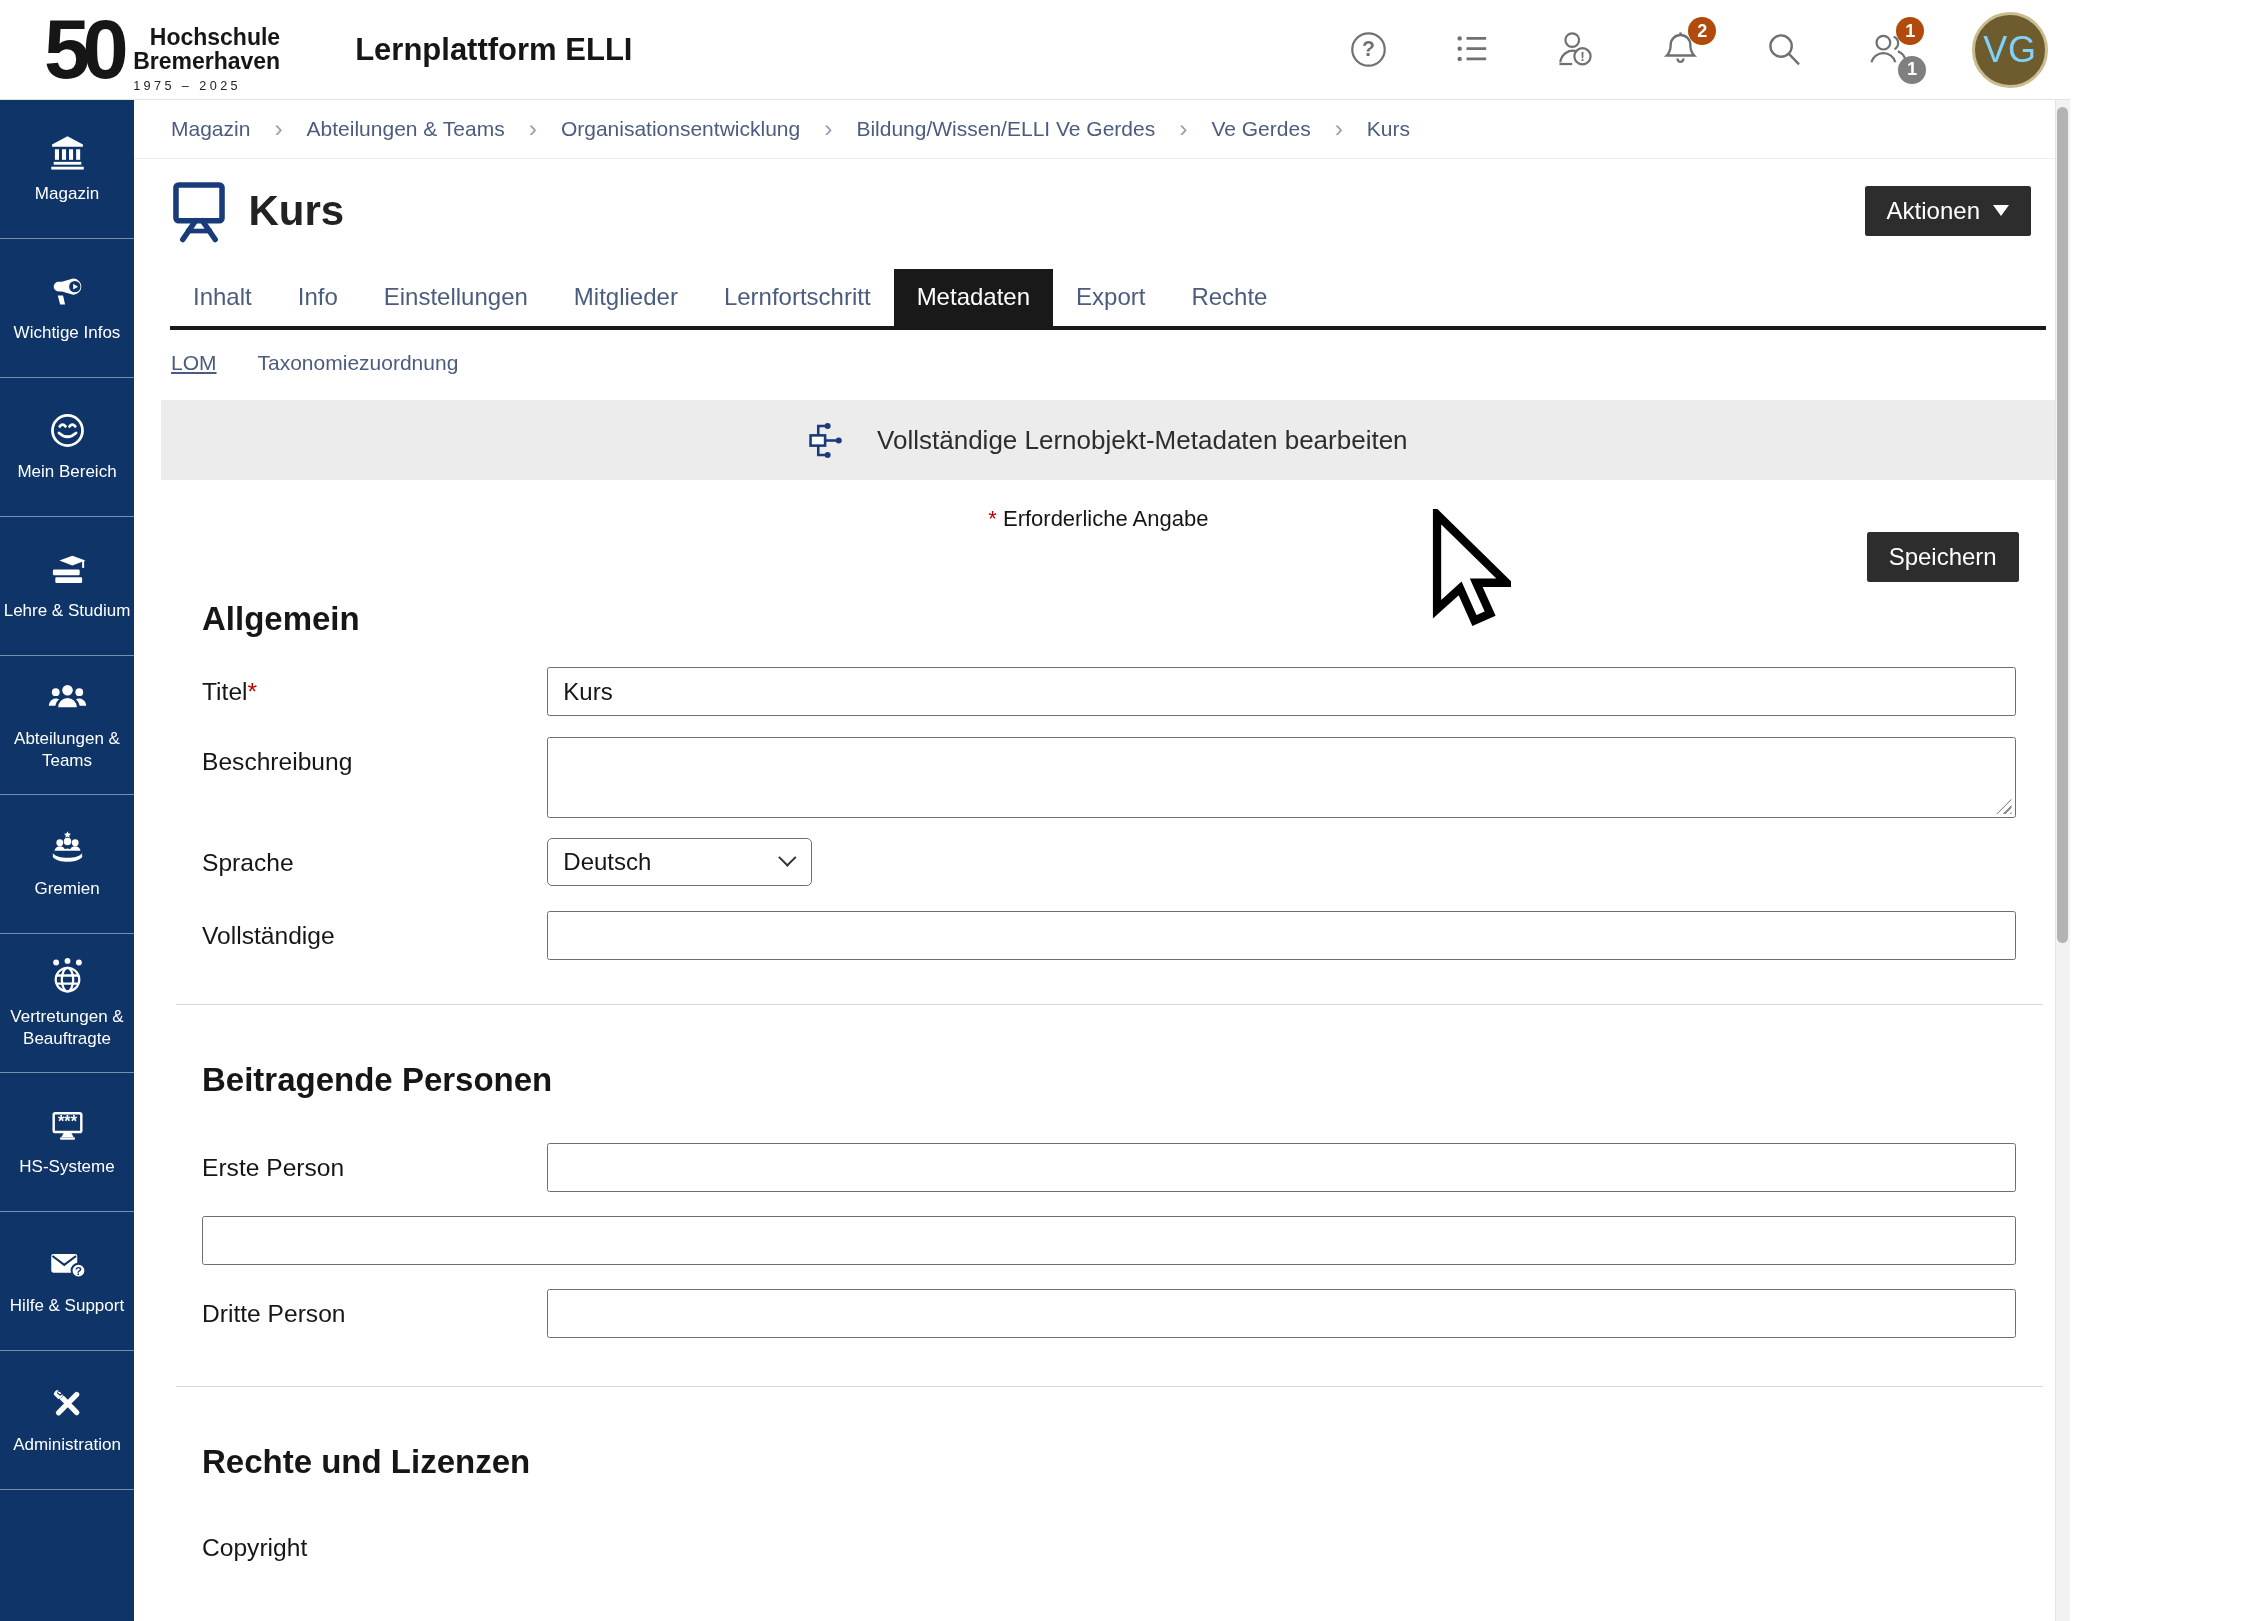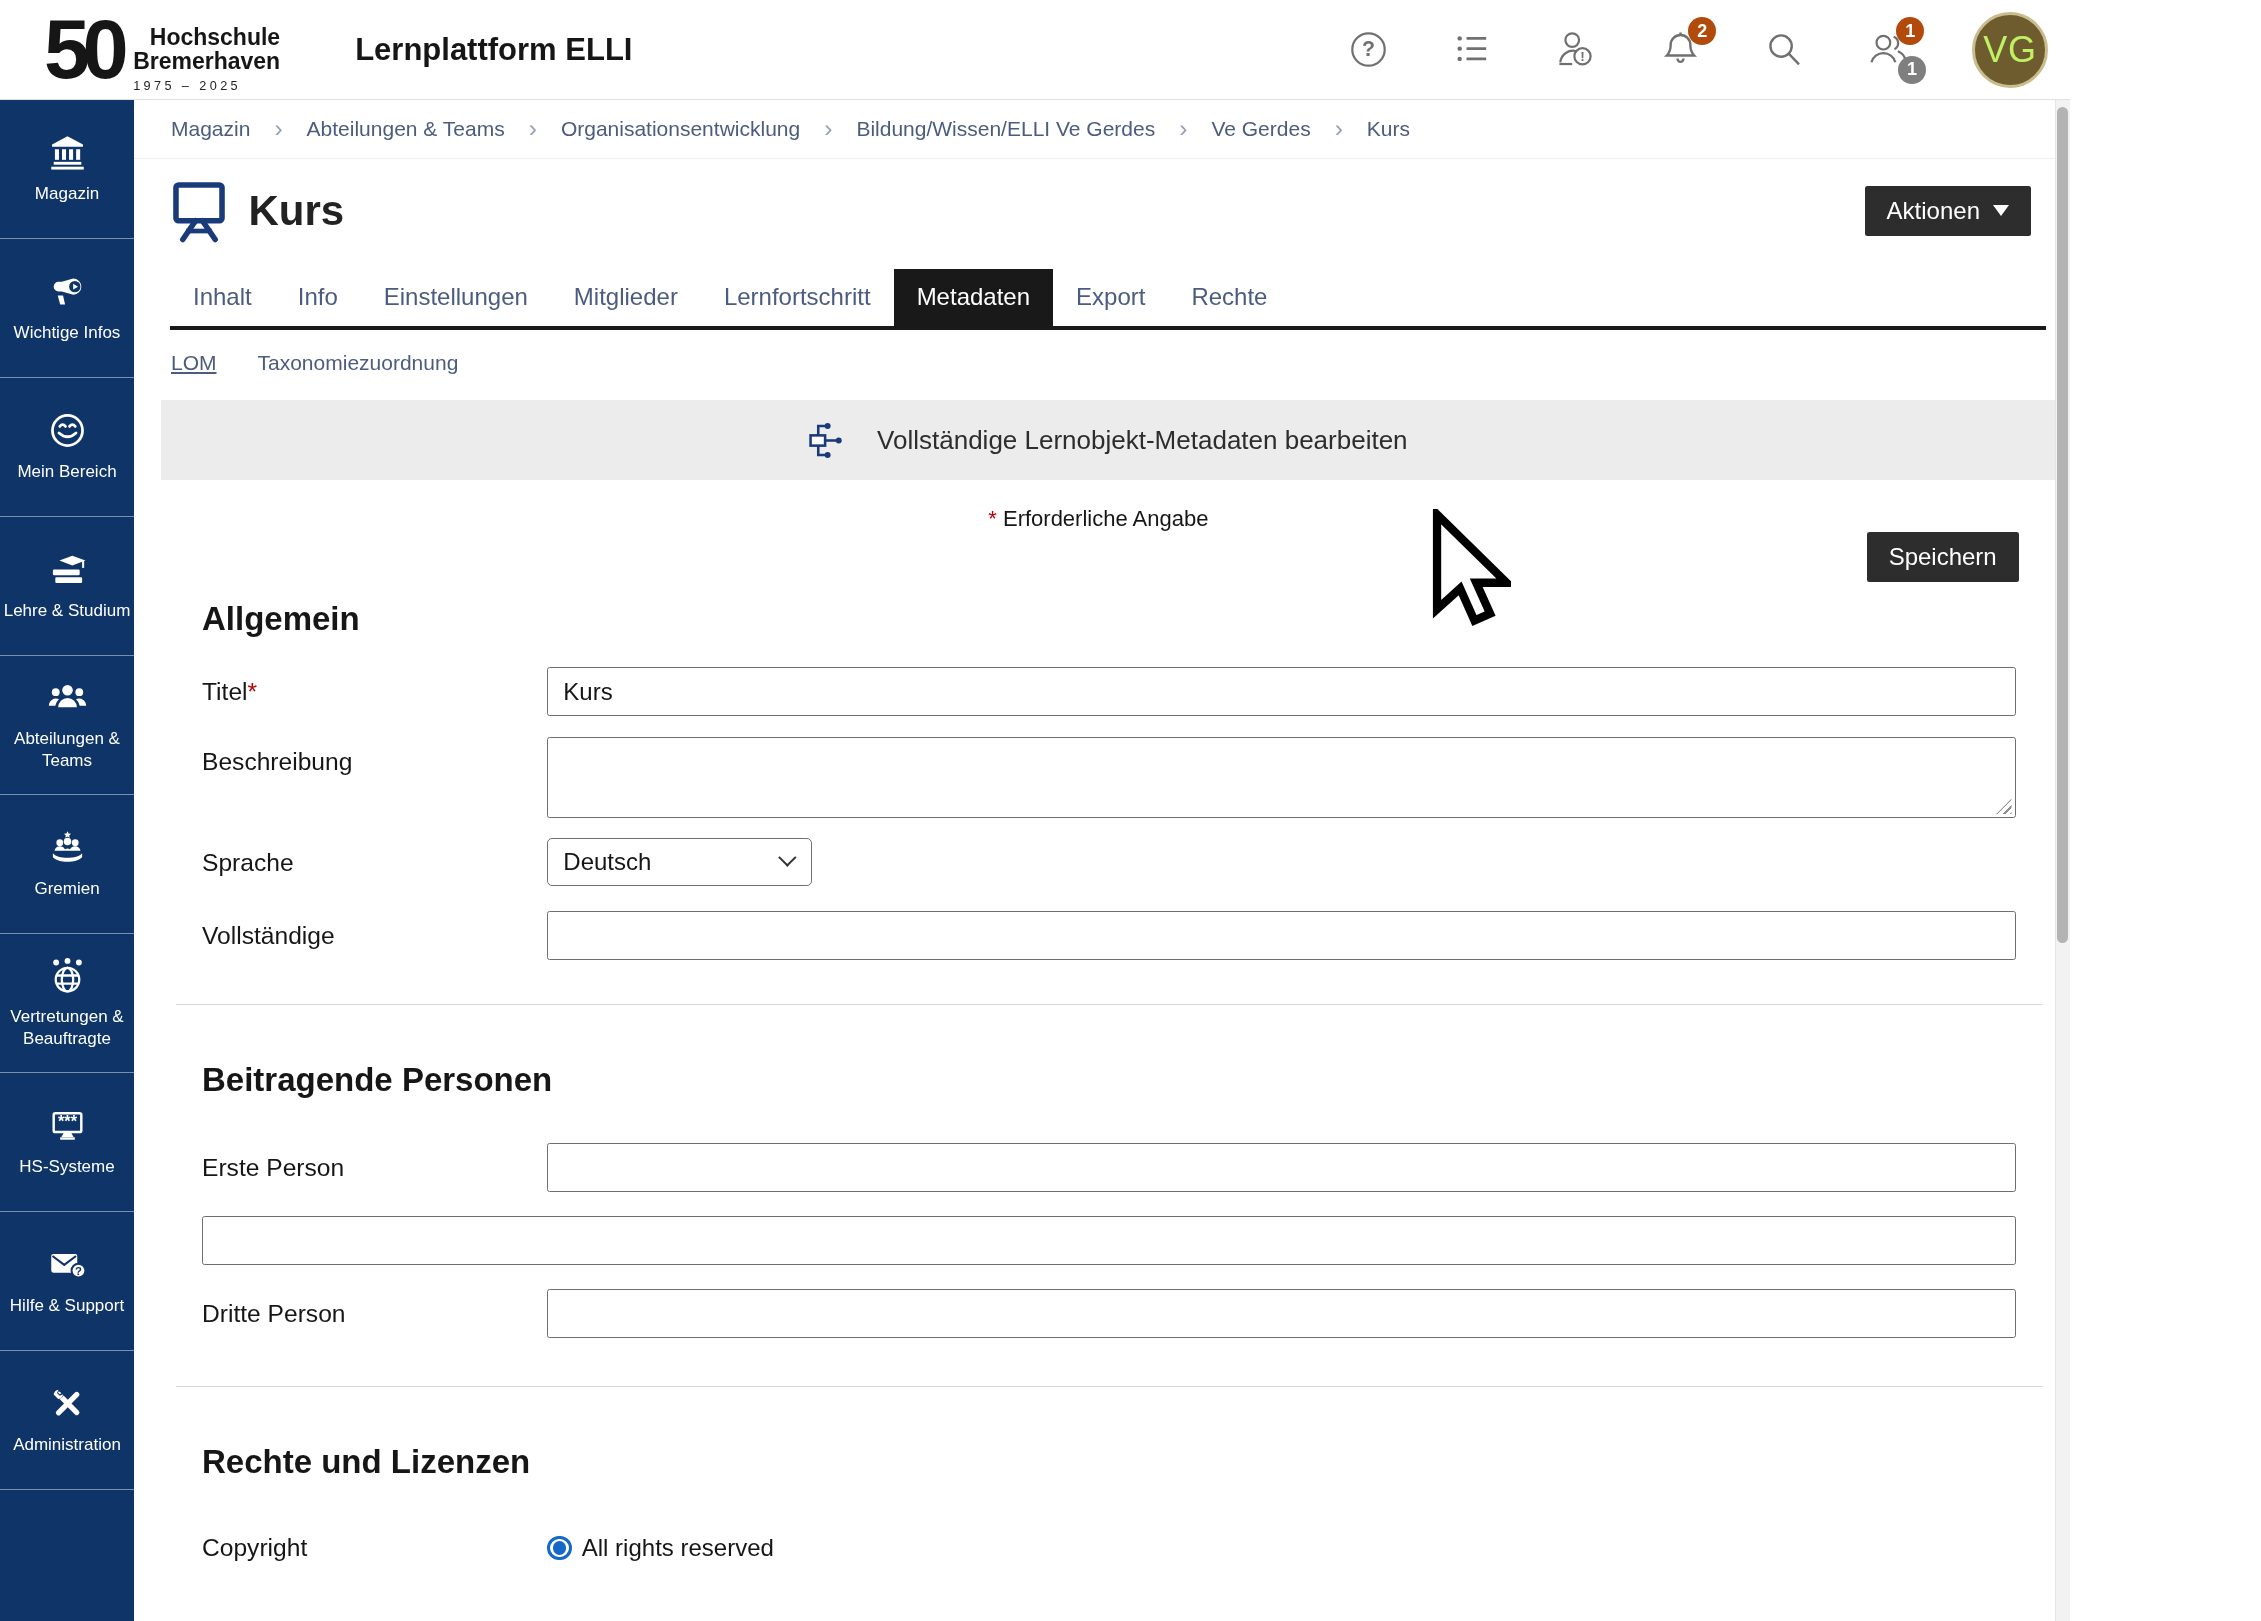--- a/index.html
+++ b/index.html
@@ -30,21 +30,21 @@
   .badge {
     position:absolute; min-width:28px; height:28px; padding:0 5.1px; border-radius:14.4px;
     background:#b14a0b; color:#fff; font-size:18px; font-weight:700;
     display:flex; align-items:center; justify-content:center;
     top:-12px; right:-15.3px;
   }
   .badge.gray { background:#7f7f7f; top:auto; bottom:-13.6px; right:-17px; }
   .avatar {
     width:76px; height:76px; border-radius:50%;
     background:#6e5c2e; border:3.4px solid #c9bc8e;
-    color:#bef264; display:flex; align-items:center; justify-content:center;
+    color:#7dd3fc; display:flex; align-items:center; justify-content:center;
     font-size:36px; font-weight:400; letter-spacing:0.8px; cursor:pointer;
   }
 
   
   .sidebar {
     position:absolute; top:100px; left:0; bottom:0; width:134px;
     background:#0e3468; display:flex; flex-direction:column;
   }
   .snav-item {
     height:139px; flex:none; border-bottom:0.8px solid rgba(255,255,255,.45);
@@ -482,26 +482,20 @@
       <div class="flabel">Dritte Person</div>
       <div class="fctrl"><input class="tinput" type="text" style=""></div>
     </div>
 
     <div class="divider divider-2"></div>
 
     <div class="section-title" style="margin-top:56px">Rechte und Lizenzen</div>
 
     <div class="frow radio-row">
       <div class="flabel" style="padding-top:0">Copyright</div>
-      <div class="fctrl">
-        <div class="radio-group">
-          <span class="radio"></span>
-          <span class="radio-label">All rights reserved</span>
-        </div>
-      </div>
     </div>
 
   </div>
 
   <div class="scroll-area">
     <div class="scroll-thumb"></div>
   </div>
 
   <div class="cursor">
     <svg viewBox="0 0 20 28" width="87" height="124">

